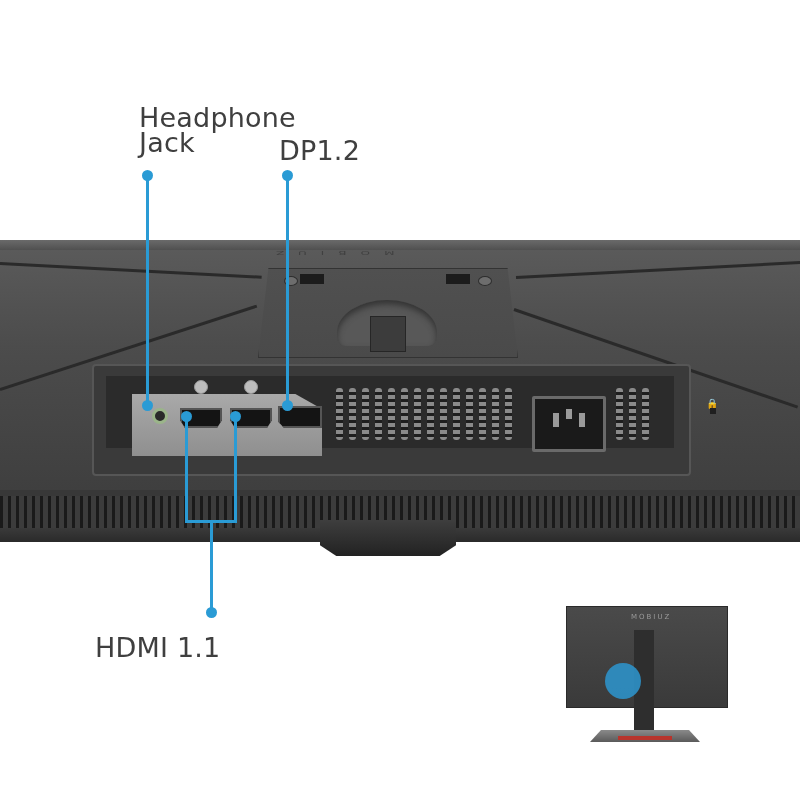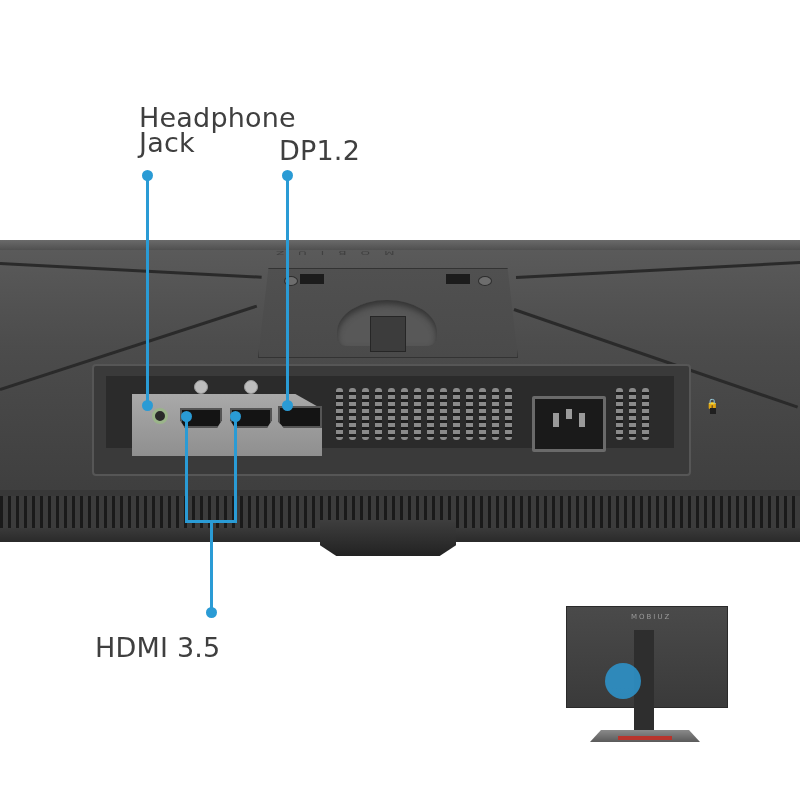--- a/index.html
+++ b/index.html
@@ -78,21 +78,21 @@
                 background:linear-gradient(#8a8a8a,#5a5a5a); clip-path:polygon(10% 0,90% 0,100% 100%,0 100%); }
   .thumb-red { position:absolute; left:58px; top:136px; width:54px; height:4px; background:#b8342c; }
   .thumb-highlight { position:absolute; left:45px; top:63px; width:36px; height:36px; border-radius:50%; background:#2e8fc4; opacity:0.92; }
 </style>
 </head>
 <body>
 
 <div class="label" style="left:139px; top:88px;margin-top:16px;">Headphone</div>
 <div class="label" style="left:139px; top:129px;">Jack</div>
 <div class="label" style="left:279px; top:129px;margin-top:8px;">DP1.2</div>
-<div class="label" style="left:95px; top:634px;">HDMI 3.5</div>
+<div class="label" style="left:95px; top:634px;">HDMI 1.1</div>
 
 <div class="monitor">
   <div class="panel-back"></div>
   <div class="top-edge"></div>
   <div class="brand">MOBIUZ</div>
 
   <div class="diag" style="left:0; top:22px; width:262px; transform:rotate(3deg);"></div>
   <div class="diag" style="left:516px; top:36px; width:290px; transform:rotate(-3deg);"></div>
   <div class="diag" style="left:0; top:148px; width:270px; transform:rotate(-18deg);"></div>
   <div class="diag" style="left:514px; top:68px; width:300px; transform:rotate(19deg);"></div>

